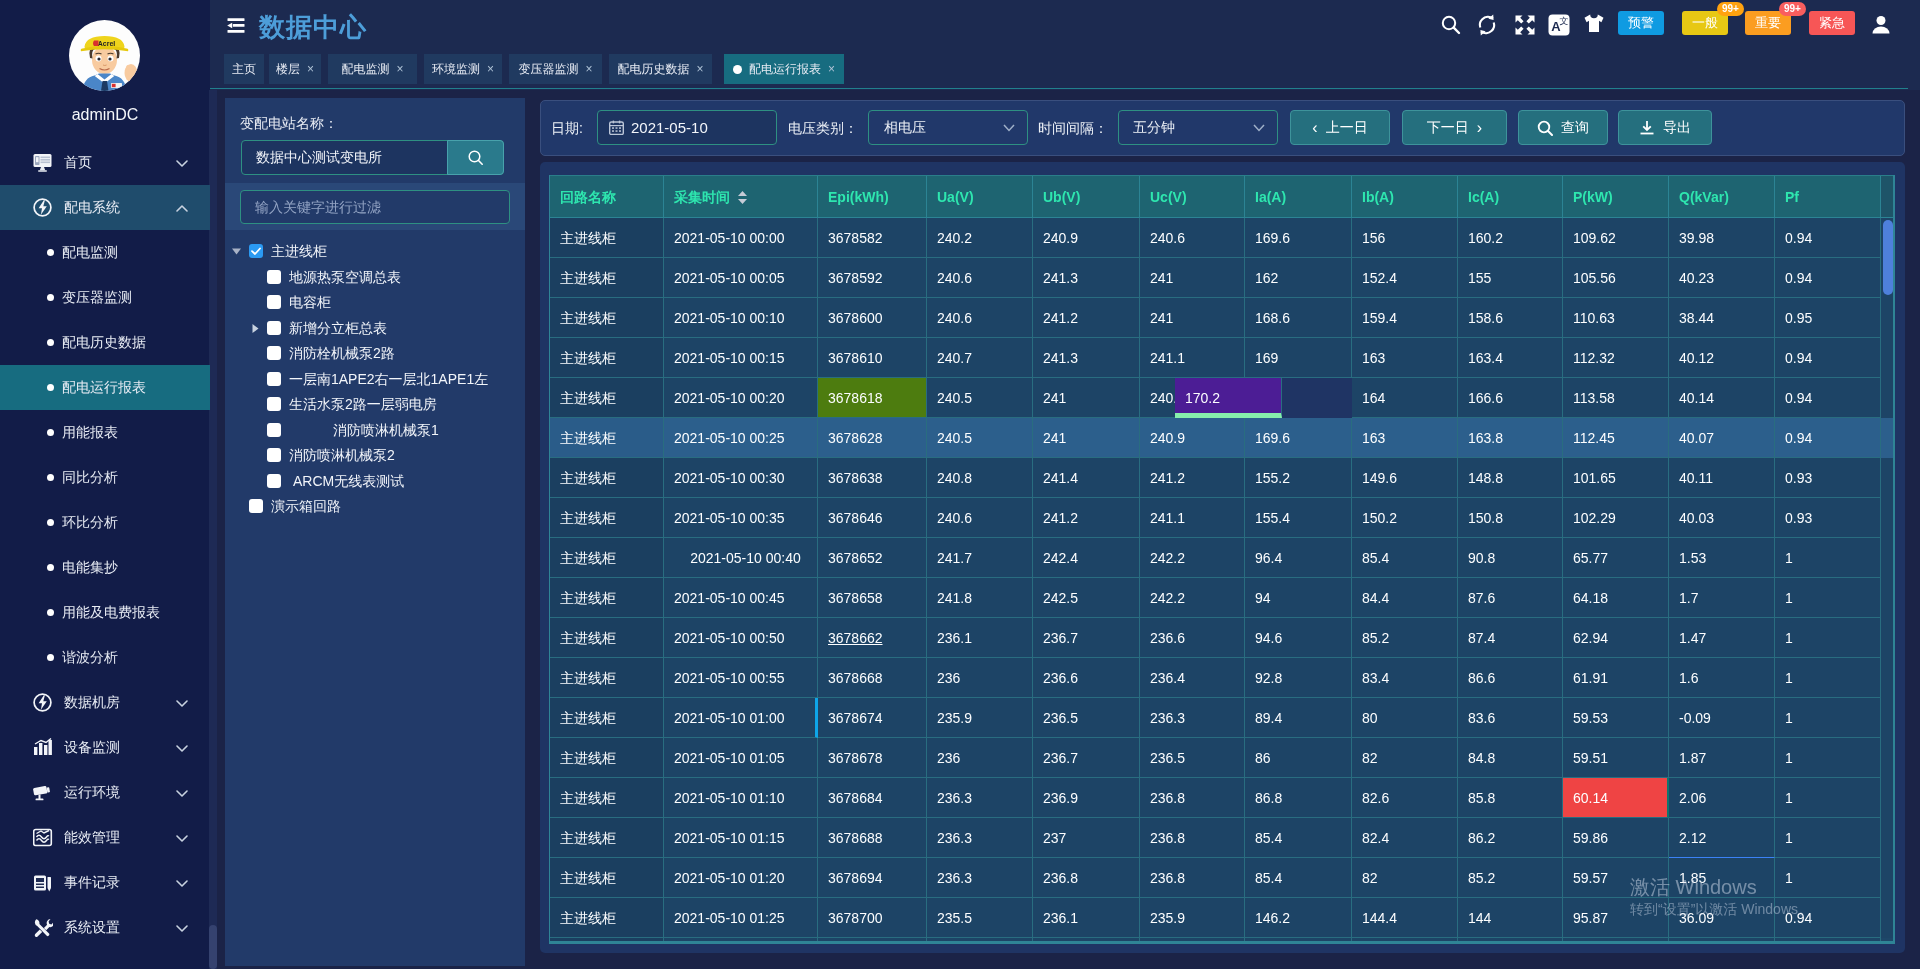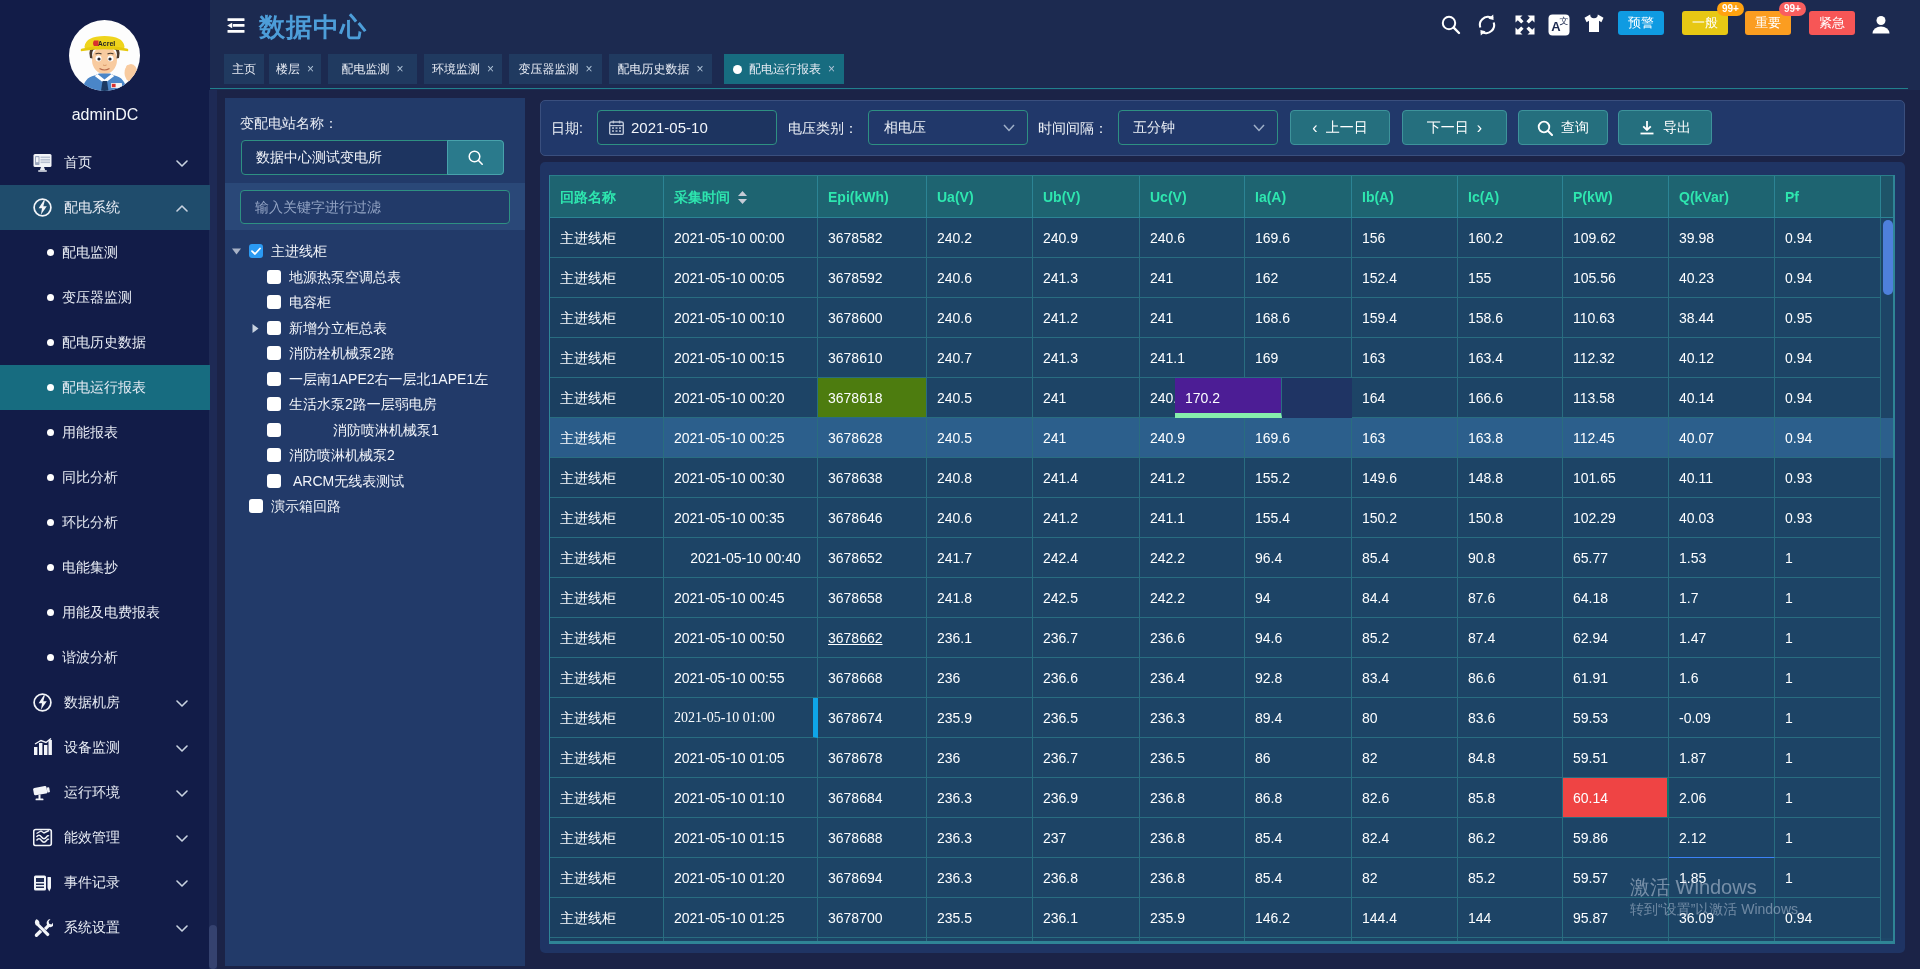--- a/index.html
+++ b/index.html
@@ -642,21 +642,21 @@
 <div class="rc abs" style="left:1033px;top:658px;width:107px;background:#1D4466;border-right:1px solid #296D80;border-bottom:1px solid #296D80;">236.6</div>
 <div class="rc abs" style="left:1140px;top:658px;width:105px;background:#1D4466;border-right:1px solid #296D80;border-bottom:1px solid #296D80;">236.4</div>
 <div class="rc abs" style="left:1245px;top:658px;width:107px;background:#1D4466;border-right:1px solid #296D80;border-bottom:1px solid #296D80;">92.8</div>
 <div class="rc abs" style="left:1352px;top:658px;width:106px;background:#1D4466;border-right:1px solid #296D80;border-bottom:1px solid #296D80;">83.4</div>
 <div class="rc abs" style="left:1458px;top:658px;width:105px;background:#1D4466;border-right:1px solid #296D80;border-bottom:1px solid #296D80;">86.6</div>
 <div class="rc abs" style="left:1563px;top:658px;width:106px;background:#1D4466;border-right:1px solid #296D80;border-bottom:1px solid #296D80;">61.91</div>
 <div class="rc abs" style="left:1669px;top:658px;width:106px;background:#1D4466;border-right:1px solid #296D80;border-bottom:1px solid #296D80;">1.6</div>
 <div class="rc abs" style="left:1775px;top:658px;width:106px;background:#1D4466;border-right:1px solid #296D80;border-bottom:1px solid #296D80;">1</div>
 <div class="rc abs" style="left:1881px;top:658px;width:13px;background:#1D4466;padding:0;"></div>
 <div class="rc abs" style="left:550px;top:698px;width:114px;background:#1B3F60;border-right:1px solid #296D80;border-bottom:1px solid #296D80;">主进线柜</div>
-<div class="rc abs" style="left:664px;top:698px;width:154px;background:#1D4466;border-right:5px solid #0ea5e9;border-bottom:1px solid #296D80;font-family:Liberation Serif, serif;">2021-05-10 01:00</div>
+<div class="rc abs" style="left:664px;top:698px;width:154px;background:#1D4466;border-right:3px solid #0ea5e9;border-bottom:1px solid #296D80;">2021-05-10 01:00</div>
 <div class="rc abs" style="left:818px;top:698px;width:109px;background:#1D4466;border-right:1px solid #296D80;border-bottom:1px solid #296D80;">3678674</div>
 <div class="rc abs" style="left:927px;top:698px;width:106px;background:#1D4466;border-right:1px solid #296D80;border-bottom:1px solid #296D80;">235.9</div>
 <div class="rc abs" style="left:1033px;top:698px;width:107px;background:#1D4466;border-right:1px solid #296D80;border-bottom:1px solid #296D80;">236.5</div>
 <div class="rc abs" style="left:1140px;top:698px;width:105px;background:#1D4466;border-right:1px solid #296D80;border-bottom:1px solid #296D80;">236.3</div>
 <div class="rc abs" style="left:1245px;top:698px;width:107px;background:#1D4466;border-right:1px solid #296D80;border-bottom:1px solid #296D80;">89.4</div>
 <div class="rc abs" style="left:1352px;top:698px;width:106px;background:#1D4466;border-right:1px solid #296D80;border-bottom:1px solid #296D80;">80</div>
 <div class="rc abs" style="left:1458px;top:698px;width:105px;background:#1D4466;border-right:1px solid #296D80;border-bottom:1px solid #296D80;">83.6</div>
 <div class="rc abs" style="left:1563px;top:698px;width:106px;background:#1D4466;border-right:1px solid #296D80;border-bottom:1px solid #296D80;">59.53</div>
 <div class="rc abs" style="left:1669px;top:698px;width:106px;background:#1D4466;border-right:1px solid #296D80;border-bottom:1px solid #296D80;">-0.09</div>
 <div class="rc abs" style="left:1775px;top:698px;width:106px;background:#1D4466;border-right:1px solid #296D80;border-bottom:1px solid #296D80;">1</div>

